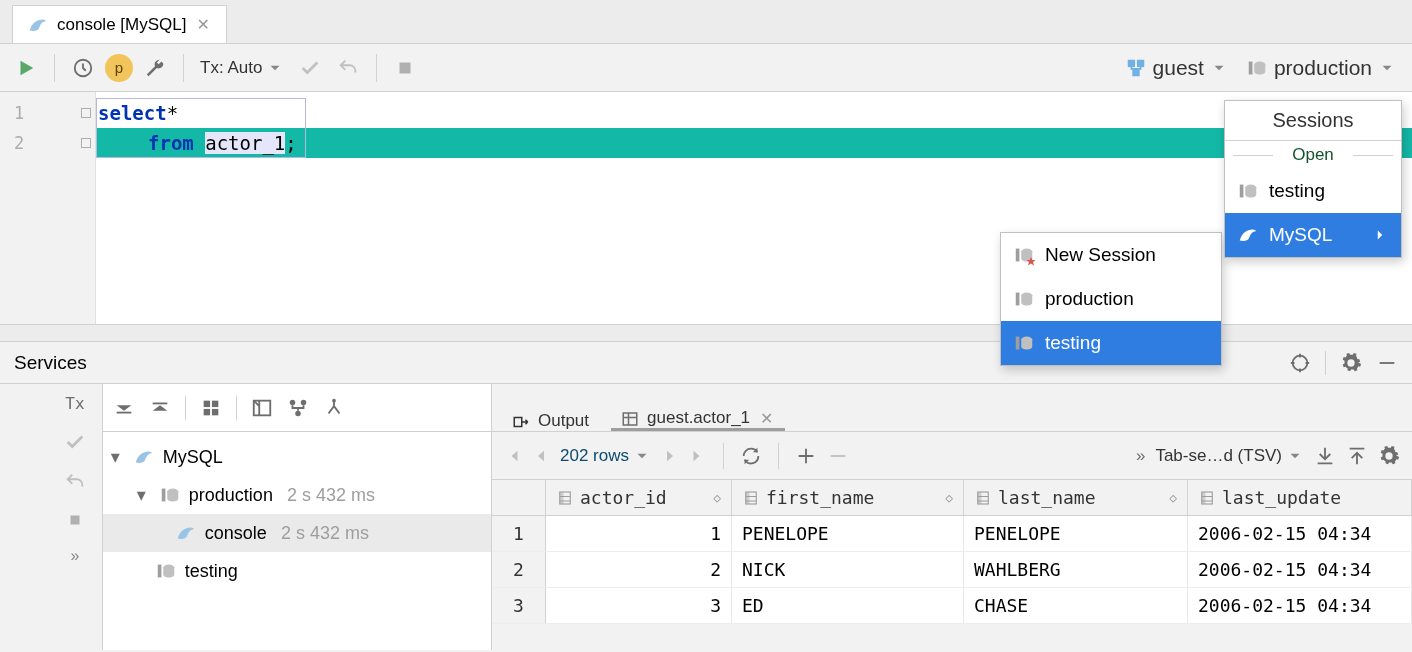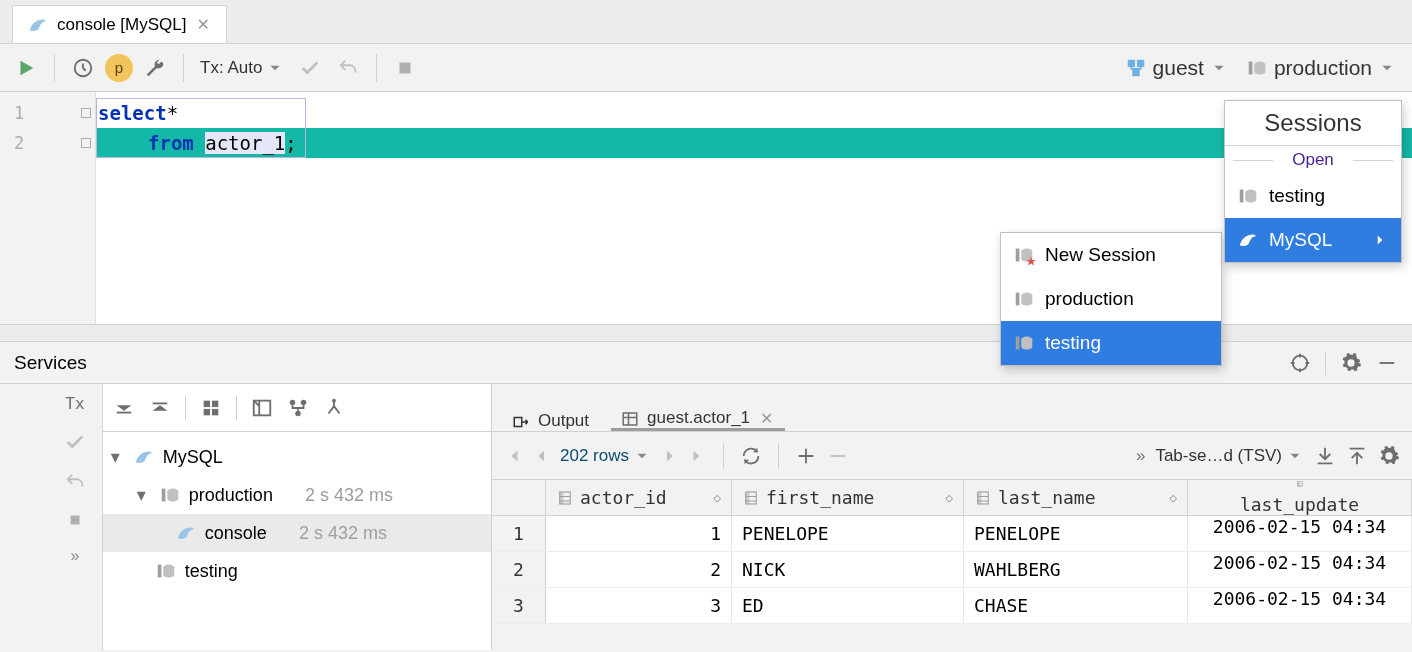--- a/index.html
+++ b/index.html
@@ -44,46 +44,46 @@
 
   
   .lower { display: flex; height: 266px; }
   .left-gutter { width: 58px; background: #f2f2f2; border-right: 1px solid #d1d1d1; display: flex; flex-direction: column; align-items: center; padding-top: 10px; gap: 18px; color: #6e6e6e; font-size: 16px; margin-left: 48px; }
   .tree-panel { width: 412px; background: #fff; border-right: 1px solid #d1d1d1; }
   .tree-tb { height: 48px; border-bottom: 1px solid #d1d1d1; display: flex; align-items: center; padding: 0 10px; gap: 14px; color: #6e6e6e; }
   .tree-body { padding-top: 6px; font-size: 18px; }
   .tree-row { height: 38px; display: flex; align-items: center; gap: 8px; padding-left: 8px; }
   .tree-row.sel { background: #eaeaea; text-align: right; }
   .tree-arrow { width: 14px; color: #6e6e6e; }
-  .tree-dim { color: #9e9e9e; margin-left: 24px; }
+  .tree-dim { color: #9e9e9e; margin-left: 6px; }
 
   .results { flex: 1; display: flex; flex-direction: column; }
   .res-tabs { height: 48px; border-bottom: 1px solid #d1d1d1; display: flex; align-items: flex-end; padding-left: 10px; gap: 12px; }
   .res-tab { height: 40px; display: flex; align-items: flex-end; gap: 8px; padding: 0 10px; font-size: 17px; color: #333; }
   .res-tab.active { border-bottom: 3px solid #9e9e9e; }
   .res-tb { height: 48px; border-bottom: 1px solid #d1d1d1; display: flex; align-items: center; padding: 0 12px; gap: 10px; color: #6e6e6e; font-size: 17px; }
   .res-tb .rsep { width: 1px; height: 26px; background: #d1d1d1; margin: 0 6px; }
 
   .grid { flex: 1; overflow: hidden; font-family: "Menlo","Consolas",monospace; font-size: 18px; }
   .grid-hdr, .grid-row { display: flex; height: 36px; align-items: center; }
   .grid-hdr { background: #f2f2f2; border-bottom: 1px solid #d1d1d1; }
   .rownum { width: 54px; text-align: center; background: #f2f2f2; border-right: 1px solid #d1d1d1; height: 100%; display: flex; align-items: center; justify-content: center; color: #333; }
   .cell { border-right: 1px solid #e8e8e8; padding: 0 10px; height: 100%; display: flex; align-items: center; overflow: hidden; white-space: nowrap; }
   .hcell { border-right: 1px solid #d1d1d1; padding: 0 10px; height: 100%; display: flex; align-items: center; gap: 6px; color: #333; }
   .sort { color: #9e9e9e; margin-left: auto; font-size: 13px; }
   .c1 { width: 186px; justify-content: flex-end; }
   .c2 { width: 232px; }
   .c3 { width: 224px; }
-  .c4 { width: 224px; flex-direction: column; }
+  .c4 { width: 224px; }
   .grid-row { border-bottom: 1px solid #ededed; background: #fff; }
 
   
   .popup-sessions { position: absolute; right: 10px; top: 100px; width: 178px; background: #fff; border: 1px solid #c0c0c0; box-shadow: 2px 4px 10px rgba(0,0,0,.2); z-index: 30; }
-  .pop-hdr { text-align: center; padding: 8px 0; font-size: 24px; color: #333; }
-  .pop-sep-label { text-align: center; color: #4c1d95; font-size: 17px; position: relative; padding: 4px 0; }
+  .pop-hdr { text-align: center; padding: 8px 0; font-size: 20px; color: #333; }
+  .pop-sep-label { text-align: center; color: #14532d; font-size: 17px; position: relative; padding: 4px 0; }
   .pop-sep-label::before, .pop-sep-label::after { content: ""; position: absolute; top: 50%; width: 40px; height: 1px; background: #d1d1d1; }
   .pop-sep-label::before { left: 8px; } .pop-sep-label::after { right: 8px; }
   .pop-item { height: 44px; display: flex; align-items: center; gap: 10px; padding: 0 12px; font-size: 19px; }
   .pop-item.sel { background: #2f7de0; color: #fff; }
   .pop-item.sel svg { color: #fff; }
 
   .popup-sub { position: absolute; right: 190px; top: 232px; width: 222px; background: #fff; border: 1px solid #c0c0c0; box-shadow: 2px 4px 10px rgba(0,0,0,.2); z-index: 29; }
 
   
   svg { display: block; }

